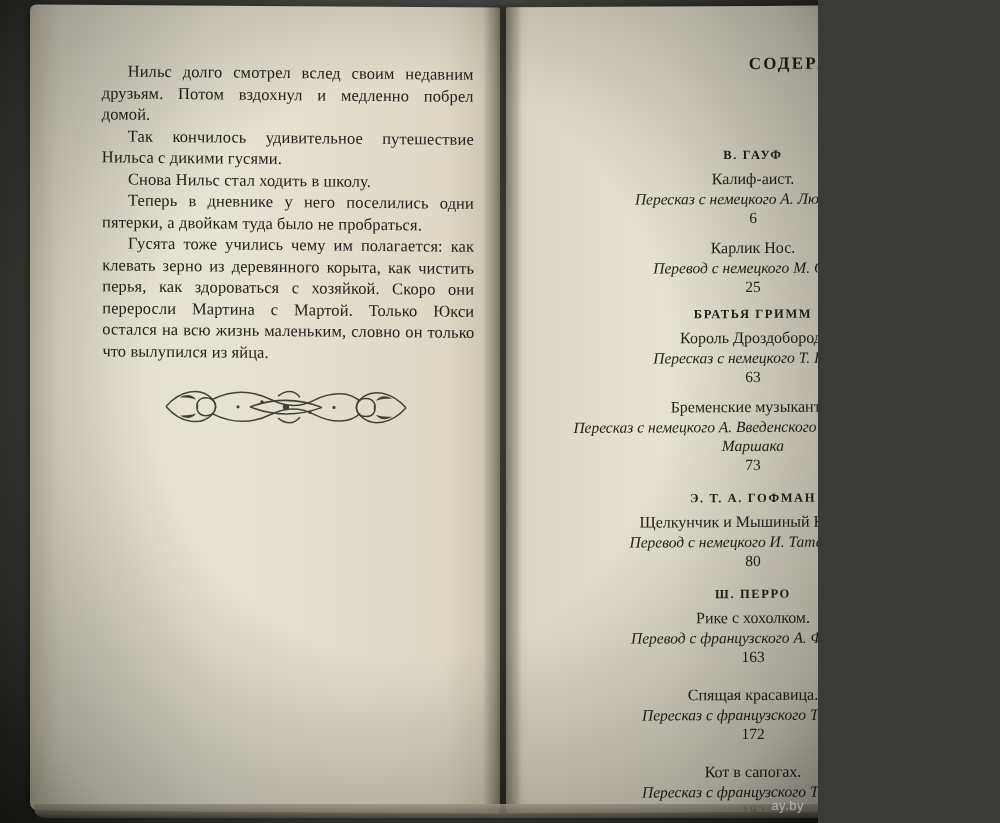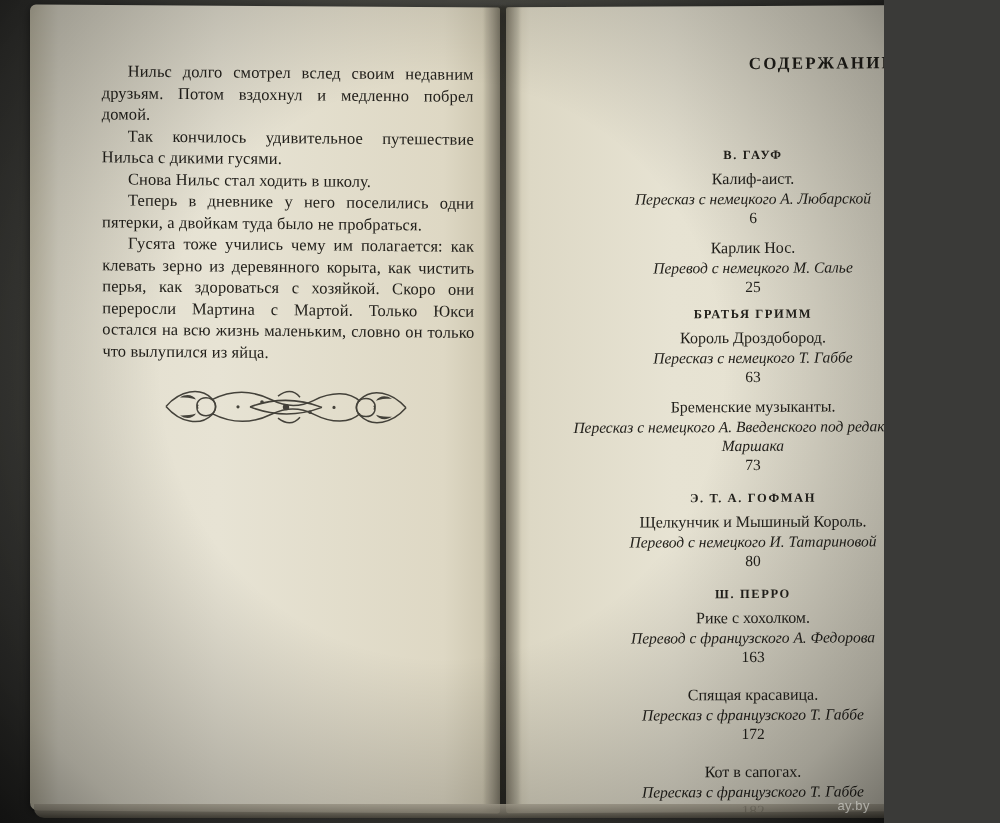--- a/index.html
+++ b/index.html
@@ -10,21 +10,21 @@
   body {
     width: 1000px;
     height: 823px;
     overflow: hidden;
     font-family: "Liberation Serif", serif;
   }
 
   
   #photo {
     position: relative;
-    width: 884px;
+    width: 818px;
     height: 823px;
     background:
       radial-gradient(ellipse at 50% 40%, #6d6d64 0%, #4c4c46 45%, #343431 80%, #242422 100%);
     overflow: hidden;
   }
   .speckle {
     position: absolute;
     inset: 0;
     opacity: .30;
     background-image:

